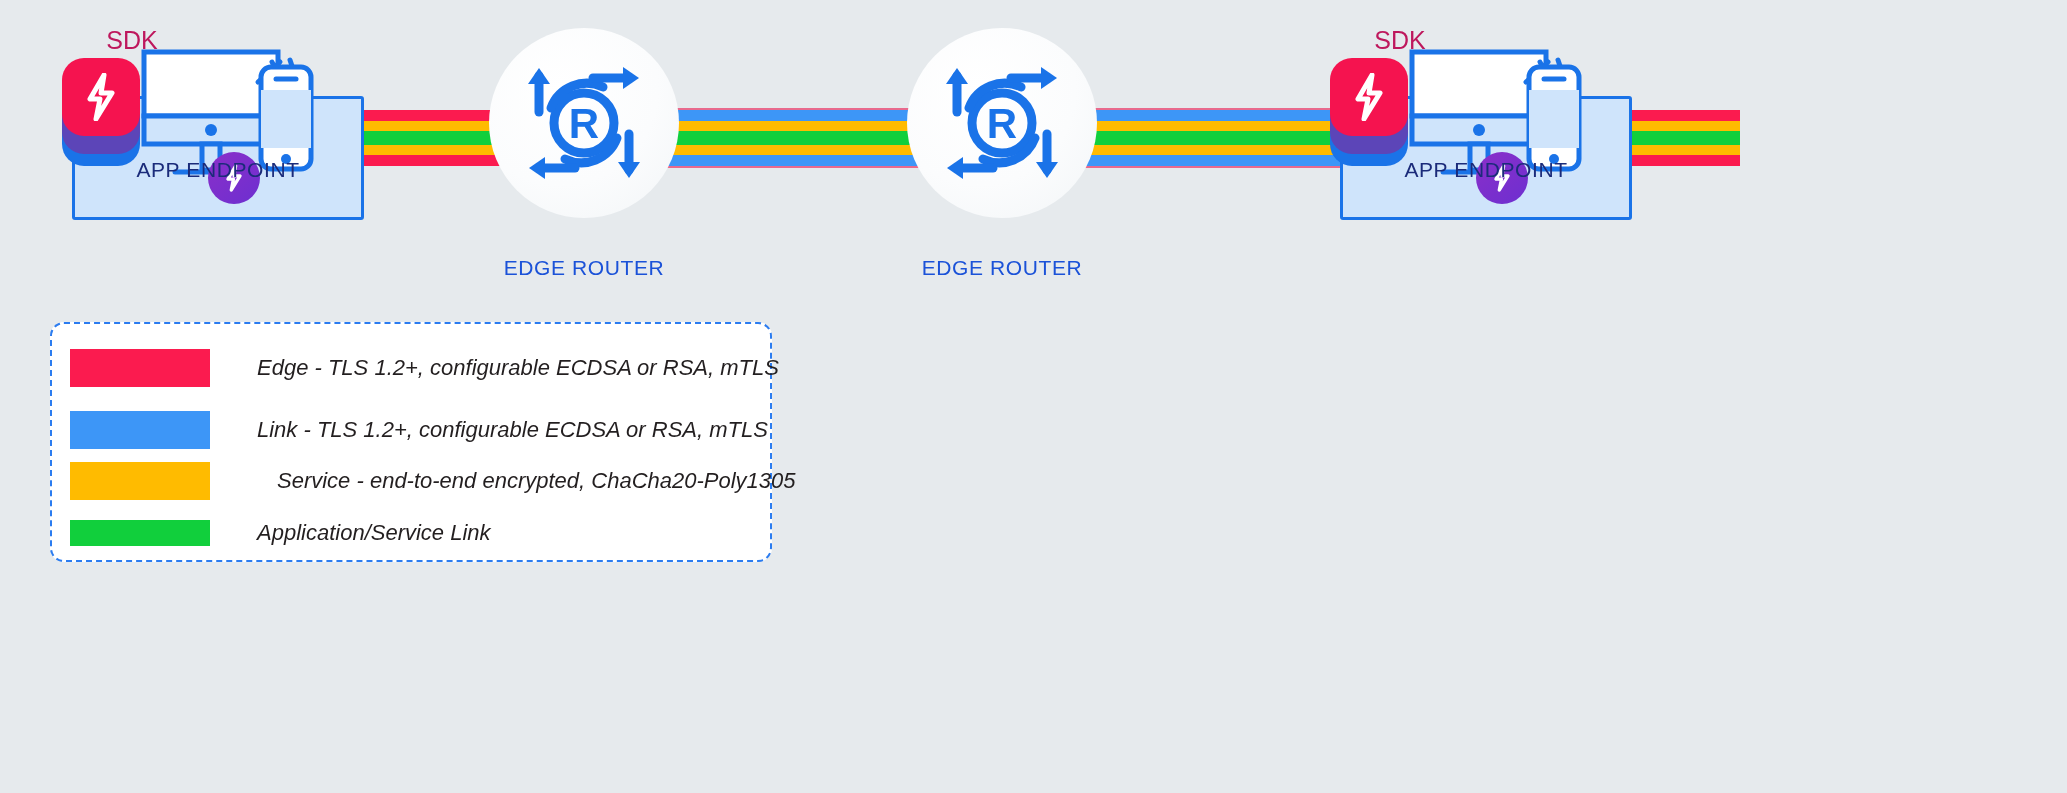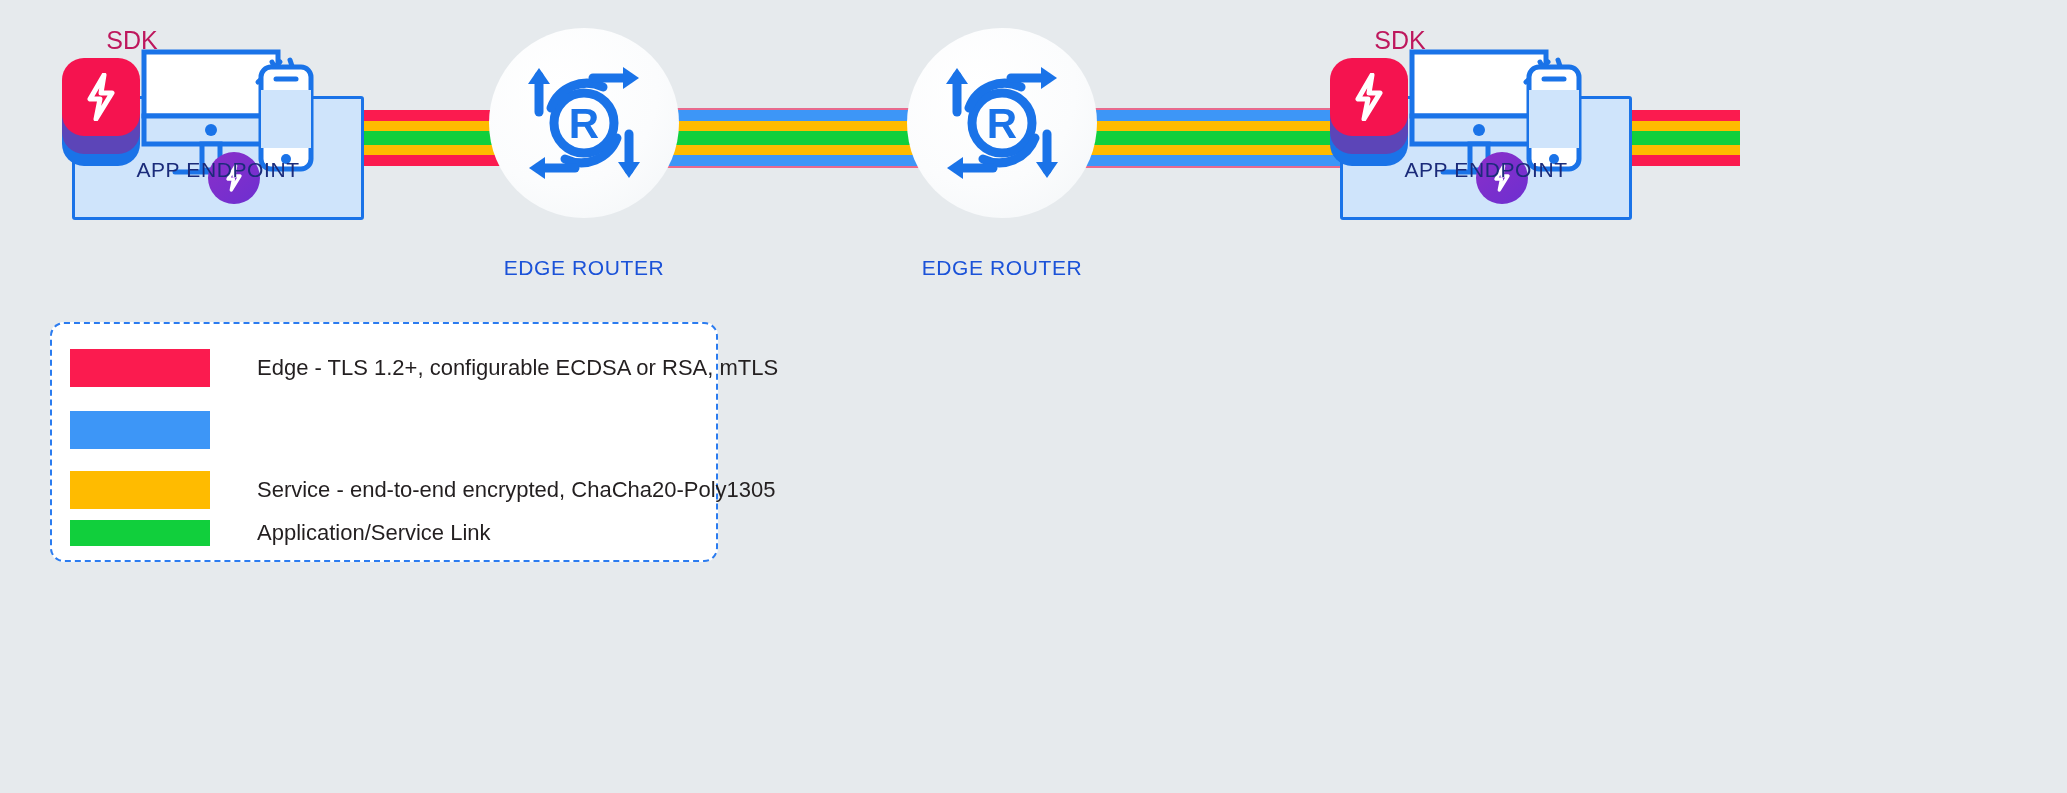--- a/index.html
+++ b/index.html
@@ -51,23 +51,24 @@
     position:absolute;inset:0;border-radius:50%;
     background:radial-gradient(circle at 38% 32%,#ffffff 0%,#fbfcfd 55%,#f2f5f7 100%);
   }
   .router-label{
     position:absolute;top:216px;width:300px;left:-55px;text-align:center;
     font-size:21px;letter-spacing:.6px;color:#1b52d8;margin-top:12px;
   }
 
   
   .legend{
-    position:absolute;left:50px;top:322px;width:668px;height:240px;
+    position:absolute;left:50px;top:322px;width:722px;height:240px;
     background:#ffffff;border:2px dashed #2b7cf0;border-radius:14px;
     box-sizing:border-box;
+    font-style:italic;
   }
   .legend-row{position:absolute;left:18px;display:flex;align-items:center;}
   .swatch{width:140px;height:38px;flex:none;}
   .legend-text{
     margin-left:47px;font-size:22px;color:#231f20;white-space:nowrap;
   }
 </style>
 </head>
 <body>
 
@@ -234,23 +235,24 @@
 
   <div class="legend">
 
     <div class="legend-row" style="top:25px;">
       <div class="swatch" style="background:#fb1b4f;"></div>
       <div class="legend-text">Edge - TLS 1.2+, configurable ECDSA or RSA, mTLS</div>
     </div>
 
     <div class="legend-row" style="top:87px;">
       <div class="swatch" style="background:#3d96f7;"></div>
-    </div>
-
-    <div class="legend-row" style="top:147px;">
+      <div class="legend-text">Link - TLS 1.2+, configurable ECDSA or RSA, mTLS</div>
+    </div>
+
+    <div class="legend-row" style="top:138px;gap:20px;">
       <div class="swatch" style="background:#ffbb00;"></div>
       <div class="legend-text">Service - end-to-end encrypted, ChaCha20-Poly1305</div>
     </div>
 
     <div class="legend-row" style="top:196px;">
       <div class="swatch" style="background:#11cf3c;height:26px;"></div>
       <div class="legend-text">Application/Service Link</div>
     </div>
 
   </div>

